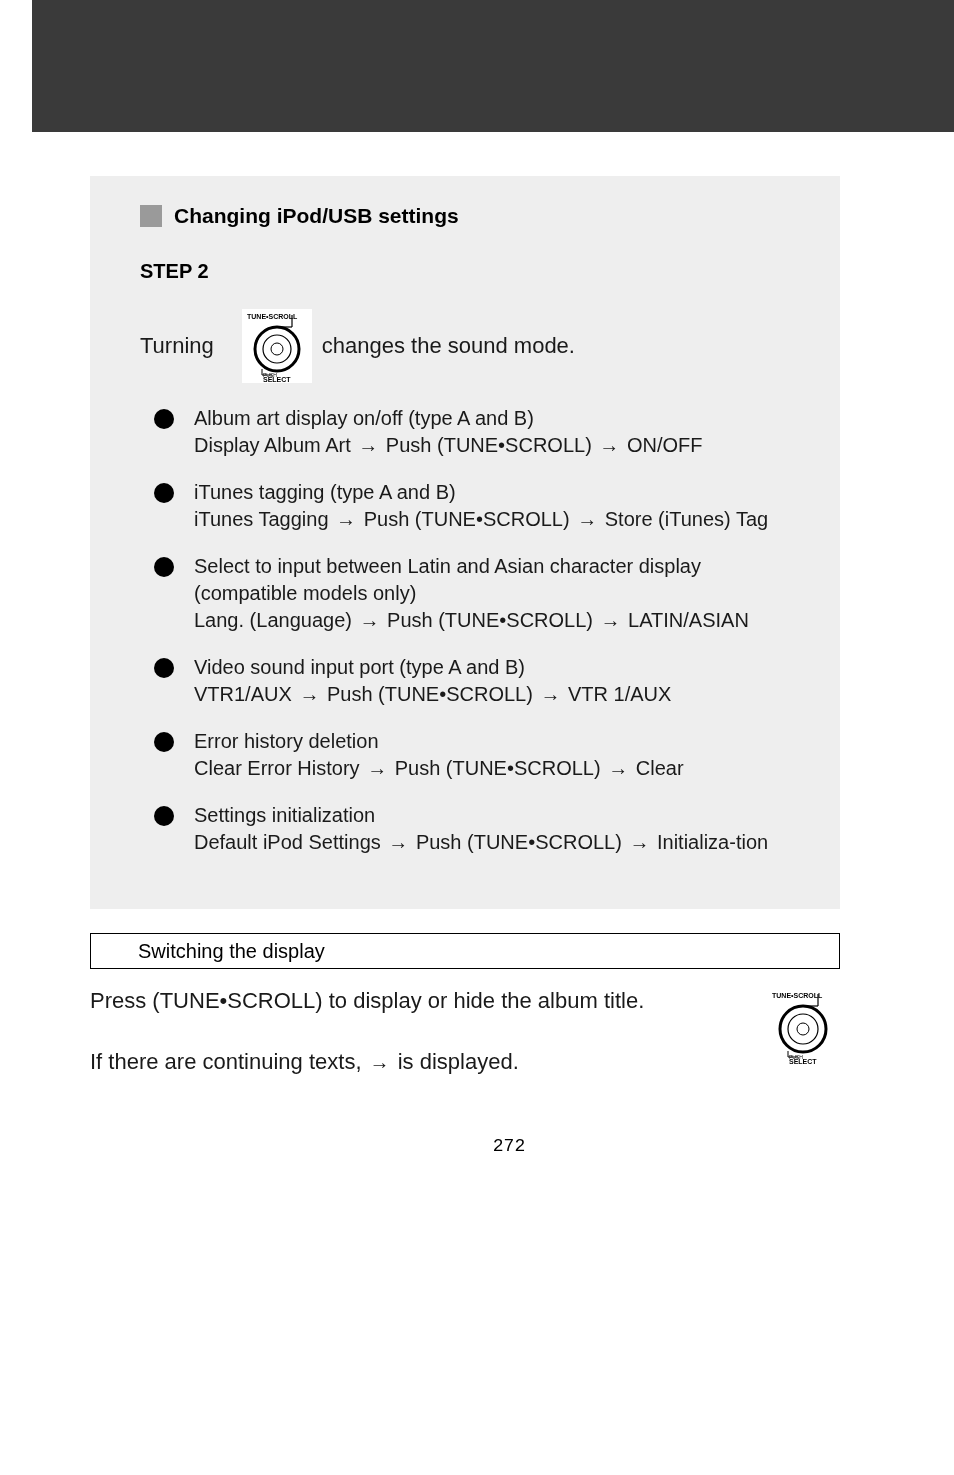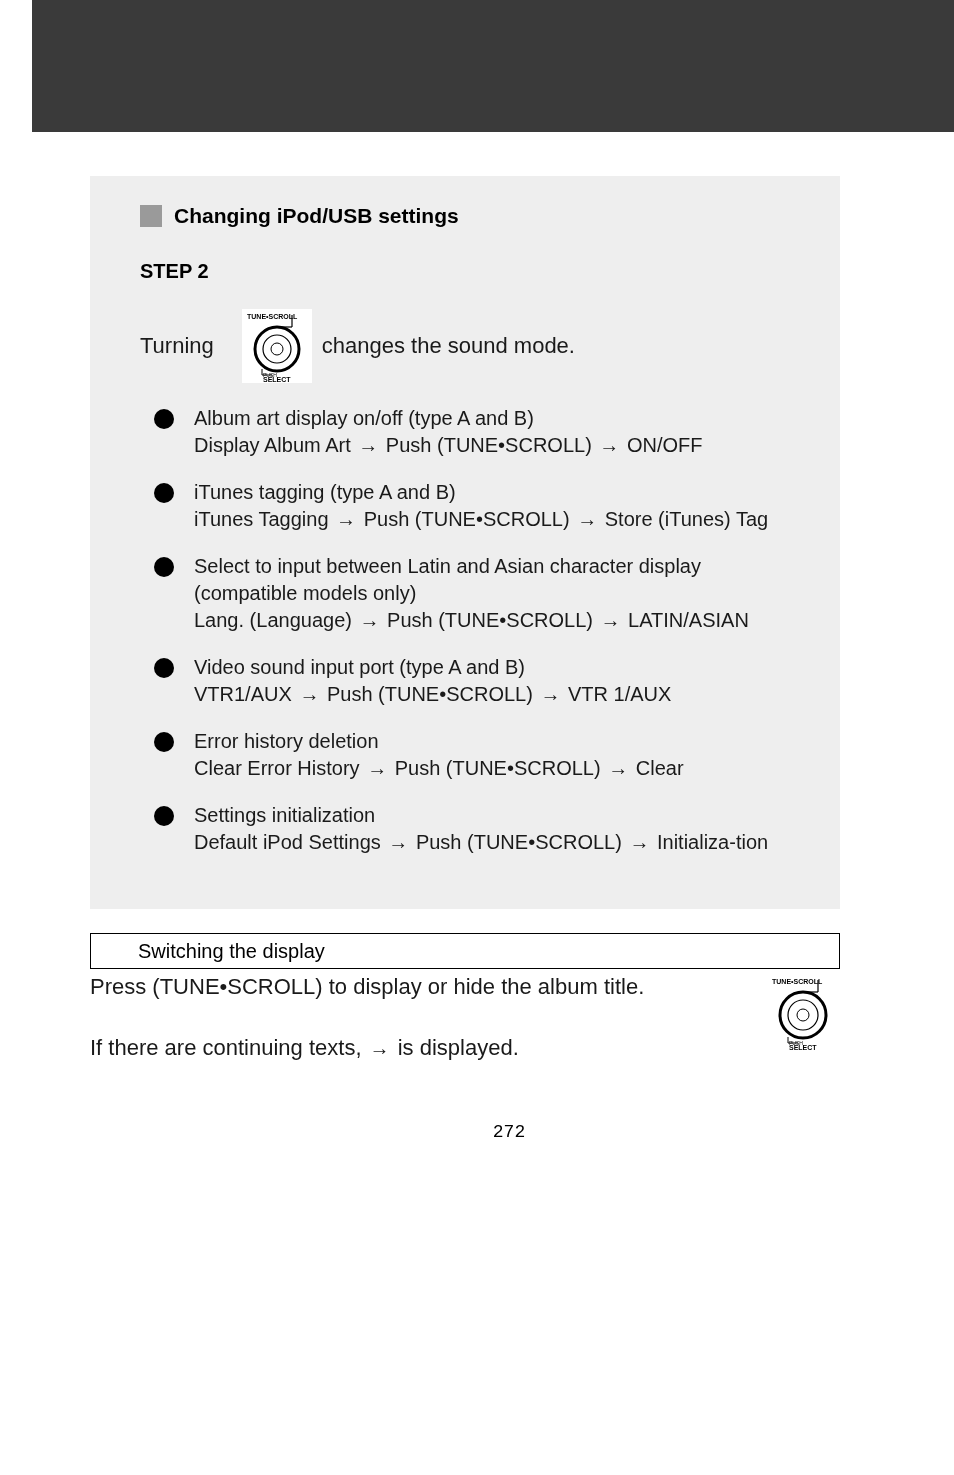--- a/index.html
+++ b/index.html
@@ -98,21 +98,21 @@
     background: #4a4a4a;
     flex-shrink: 0;
   }
   .section-title {
     padding-left: 10px;
     font-size: 20px;
     line-height: 32px;
   }
   .down-body {
     display: flex;
-    margin-top: 4px;
+    margin-top: 18px;
     align-items: flex-start;
   }
   .down-text {
     flex: 1 1 auto;
     font-size: 22px;
     color: #1a1a1a;
     line-height: 1.3;
   }
   .down-text .second-line {
     margin-top: 32px;

